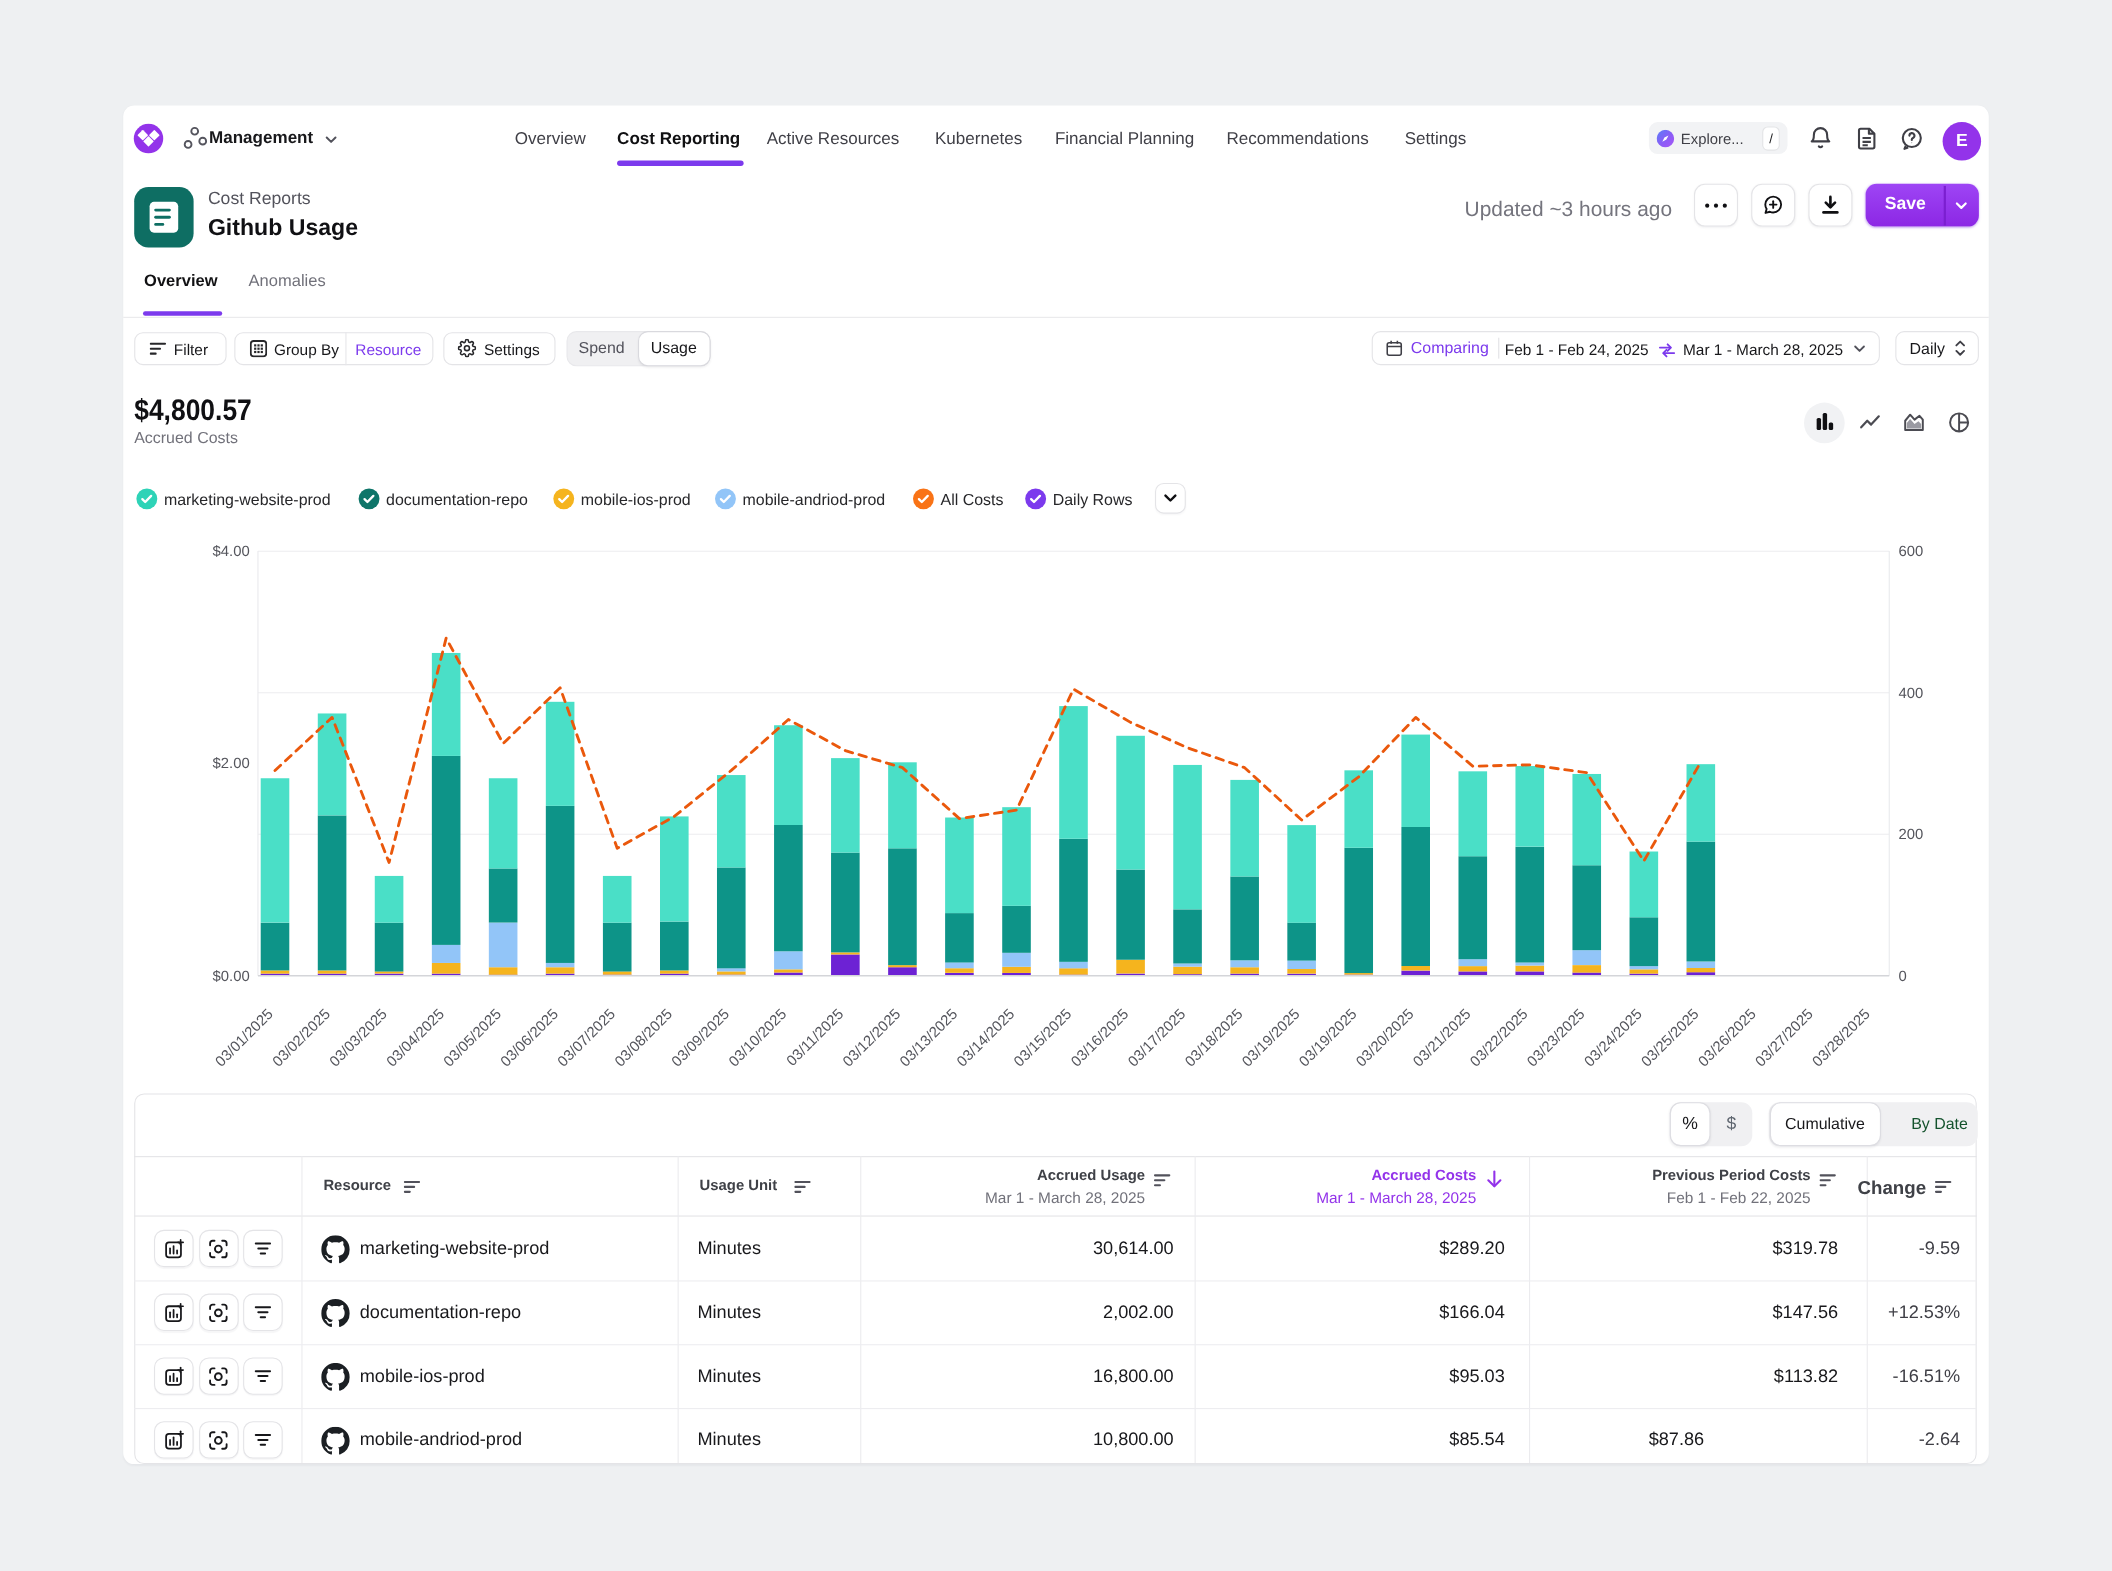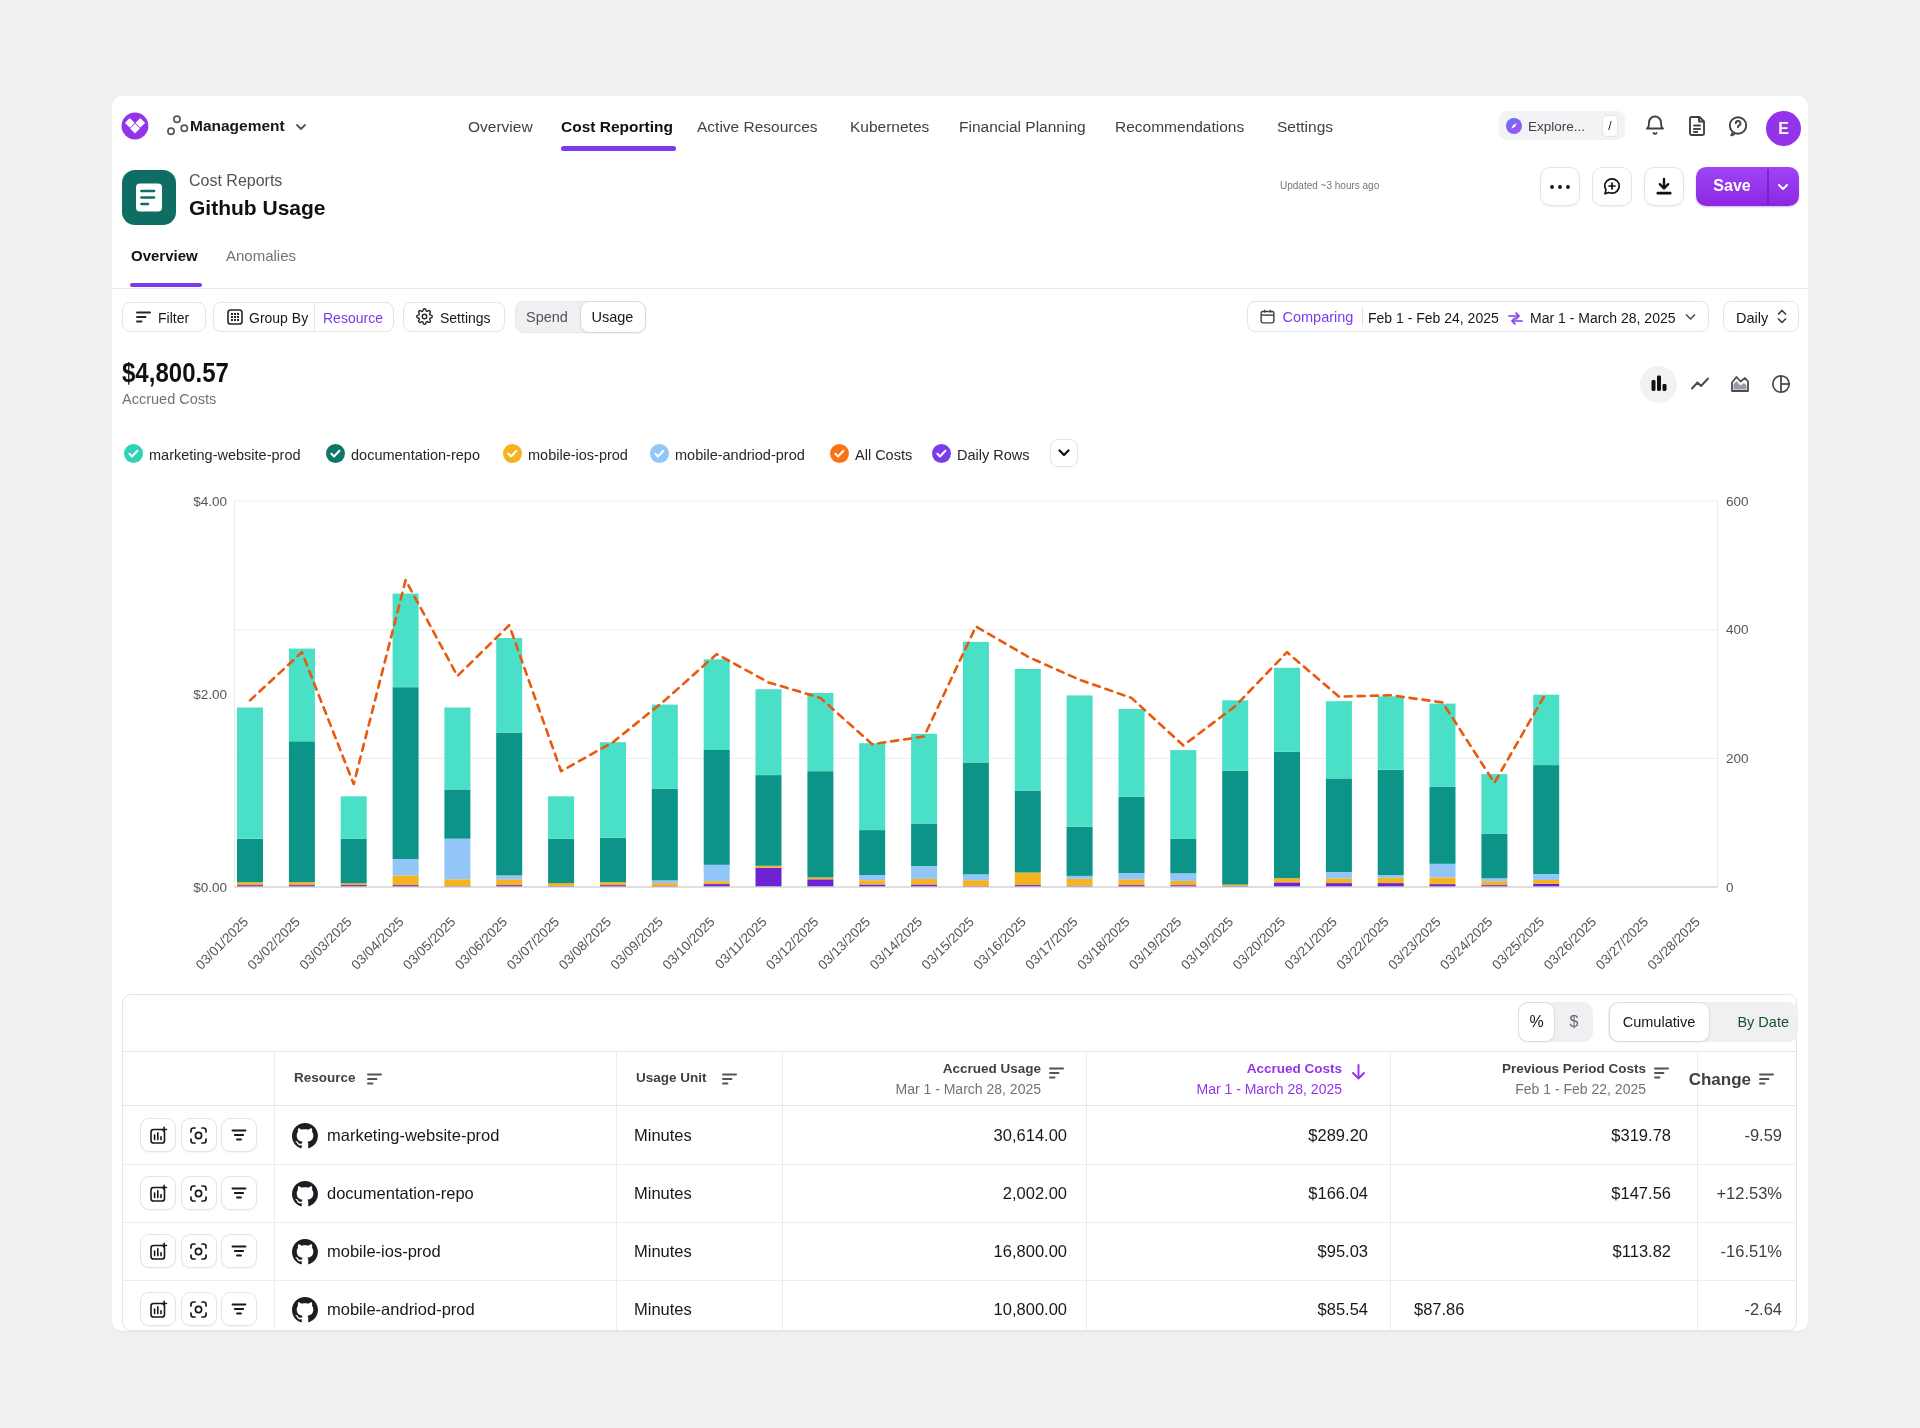--- a/index.html
+++ b/index.html
@@ -77,21 +77,21 @@
 <svg class="abs" style="left:122px;top:170px" width="54" height="55" viewBox="0 0 54 55">
 <rect x="14" y="13.5" width="26" height="28" rx="4" fill="#fff"></rect>
 <g stroke="#0e6e63" stroke-width="2.6" stroke-linecap="round">
       <line x1="19.5" y1="21" x2="32" y2="21"></line>
       <line x1="19.5" y1="27.5" x2="32" y2="27.5"></line>
       <line x1="19.5" y1="34" x2="26" y2="34"></line>
     </g>
   </svg>
 <div class="abs" style="left:189px;top:172px;font-size:16px;color:#52525b">Cost Reports</div>
 <div class="abs" style="left:189px;top:196px;font-size:21px;font-weight:bold;color:#101013">Github Usage</div>
-<div class="abs" style="left:1280px;top:180px;width:240px;text-align:left;font-size:10px;color:#74747d">Updated ~3 hours ago</div>
+<div class="abs" style="left:1280px;top:180px;width:240px;text-align:right;font-size:19px;color:#74747d">Updated ~3 hours ago</div>
 <div class="btn" style="left:1540px;top:167px;width:40px;height:39px"></div>
 <svg class="abs" style="left:1548px;top:184px" width="24" height="6" viewBox="0 0 24 6">
     <g fill="#101013">
       <circle cx="4" cy="3" r="1.9"></circle>
       <circle cx="12" cy="3" r="1.9"></circle>
       <circle cx="20" cy="3" r="1.9"></circle>
     </g>
   </svg>
 <div class="btn" style="left:1592px;top:167px;width:40px;height:39px"></div>
 <svg class="abs" style="left:1601px;top:175px" width="22" height="22" viewBox="0 0 22 22" fill="none" stroke="#101013" stroke-width="1.7">
@@ -644,13 +644,13 @@
       </g>
     </svg>
   </div>
 <div class="abs" style="left:292px;top:1296.5px"><svg width="26" height="26" viewBox="0 0 16 16" fill="#1b1f23">
       <path d="M8 0C3.58 0 0 3.58 0 8c0 3.54 2.29 6.53 5.47 7.59.4.07.55-.17.55-.38 0-.19-.01-.82-.01-1.49-2.01.37-2.53-.49-2.69-.94-.09-.23-.48-.94-.82-1.13-.28-.15-.68-.52-.01-.53.63-.01 1.08.58 1.23.82.72 1.21 1.87.87 2.33.66.07-.52.28-.87.51-1.07-1.78-.2-3.64-.89-3.64-3.95 0-.87.31-1.59.82-2.15-.08-.2-.36-1.02.08-2.12 0 0 .67-.21 2.2.82.64-.18 1.32-.27 2-.27s1.36.09 2 .27c1.53-1.04 2.2-.82 2.2-.82.44 1.1.16 1.92.08 2.12.51.56.82 1.27.82 2.15 0 3.07-1.87 3.75-3.65 3.95.29.25.54.73.54 1.48 0 1.07-.01 1.93-.01 2.2 0 .21.15.46.55.38A8.01 8.01 0 0 0 16 8c0-4.42-3.58-8-8-8z"></path>
     </svg></div>
 <div class="abs num" style="left:327px;top:1300px">mobile-andriod-prod</div>
 <div class="abs num" style="left:634px;top:1300px">Minutes</div>
 <div class="abs num" style="left:767px;top:1300px;width:300px;text-align:right">10,800.00</div>
 <div class="abs num" style="left:1068px;top:1300px;width:300px;text-align:right">$85.54</div>
-<div class="abs num" style="left:1414px;top:1300px;width:300px;text-align:left">$87.86</div>
+<div class="abs num" style="left:1374px;top:1300px;width:300px;text-align:center">$87.86</div>
 <div class="abs" style="left:1582px;top:1300px;width:200px;text-align:right;font-size:16.5px;color:#3f3f46">-2.64</div>
 </body></html>

